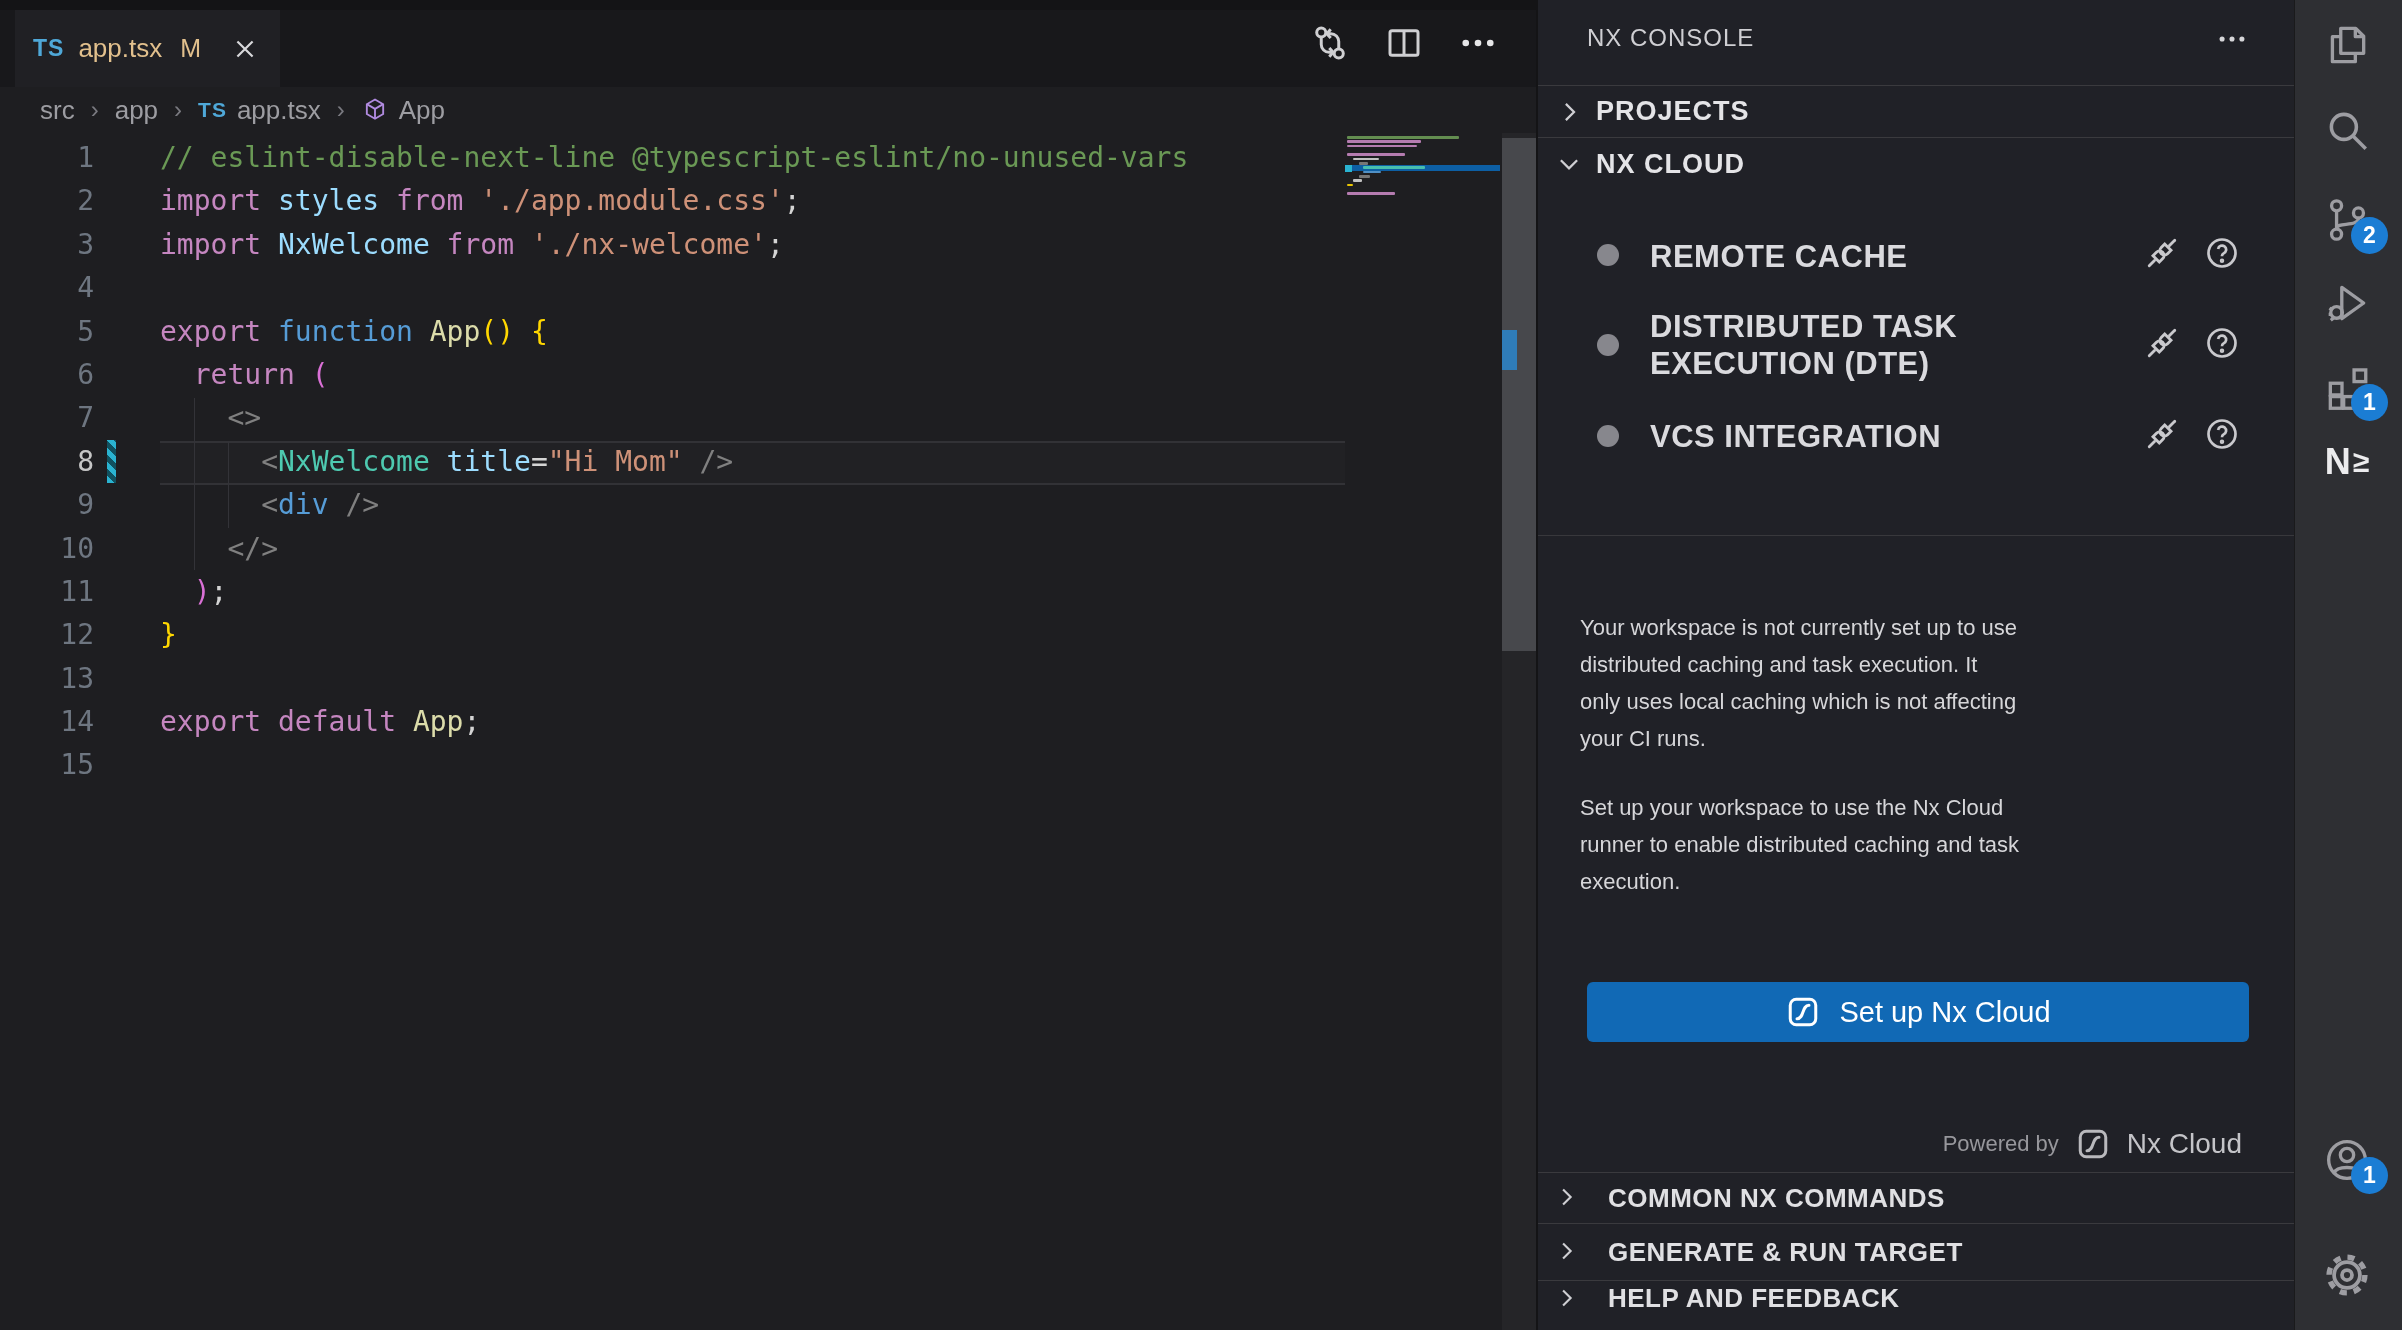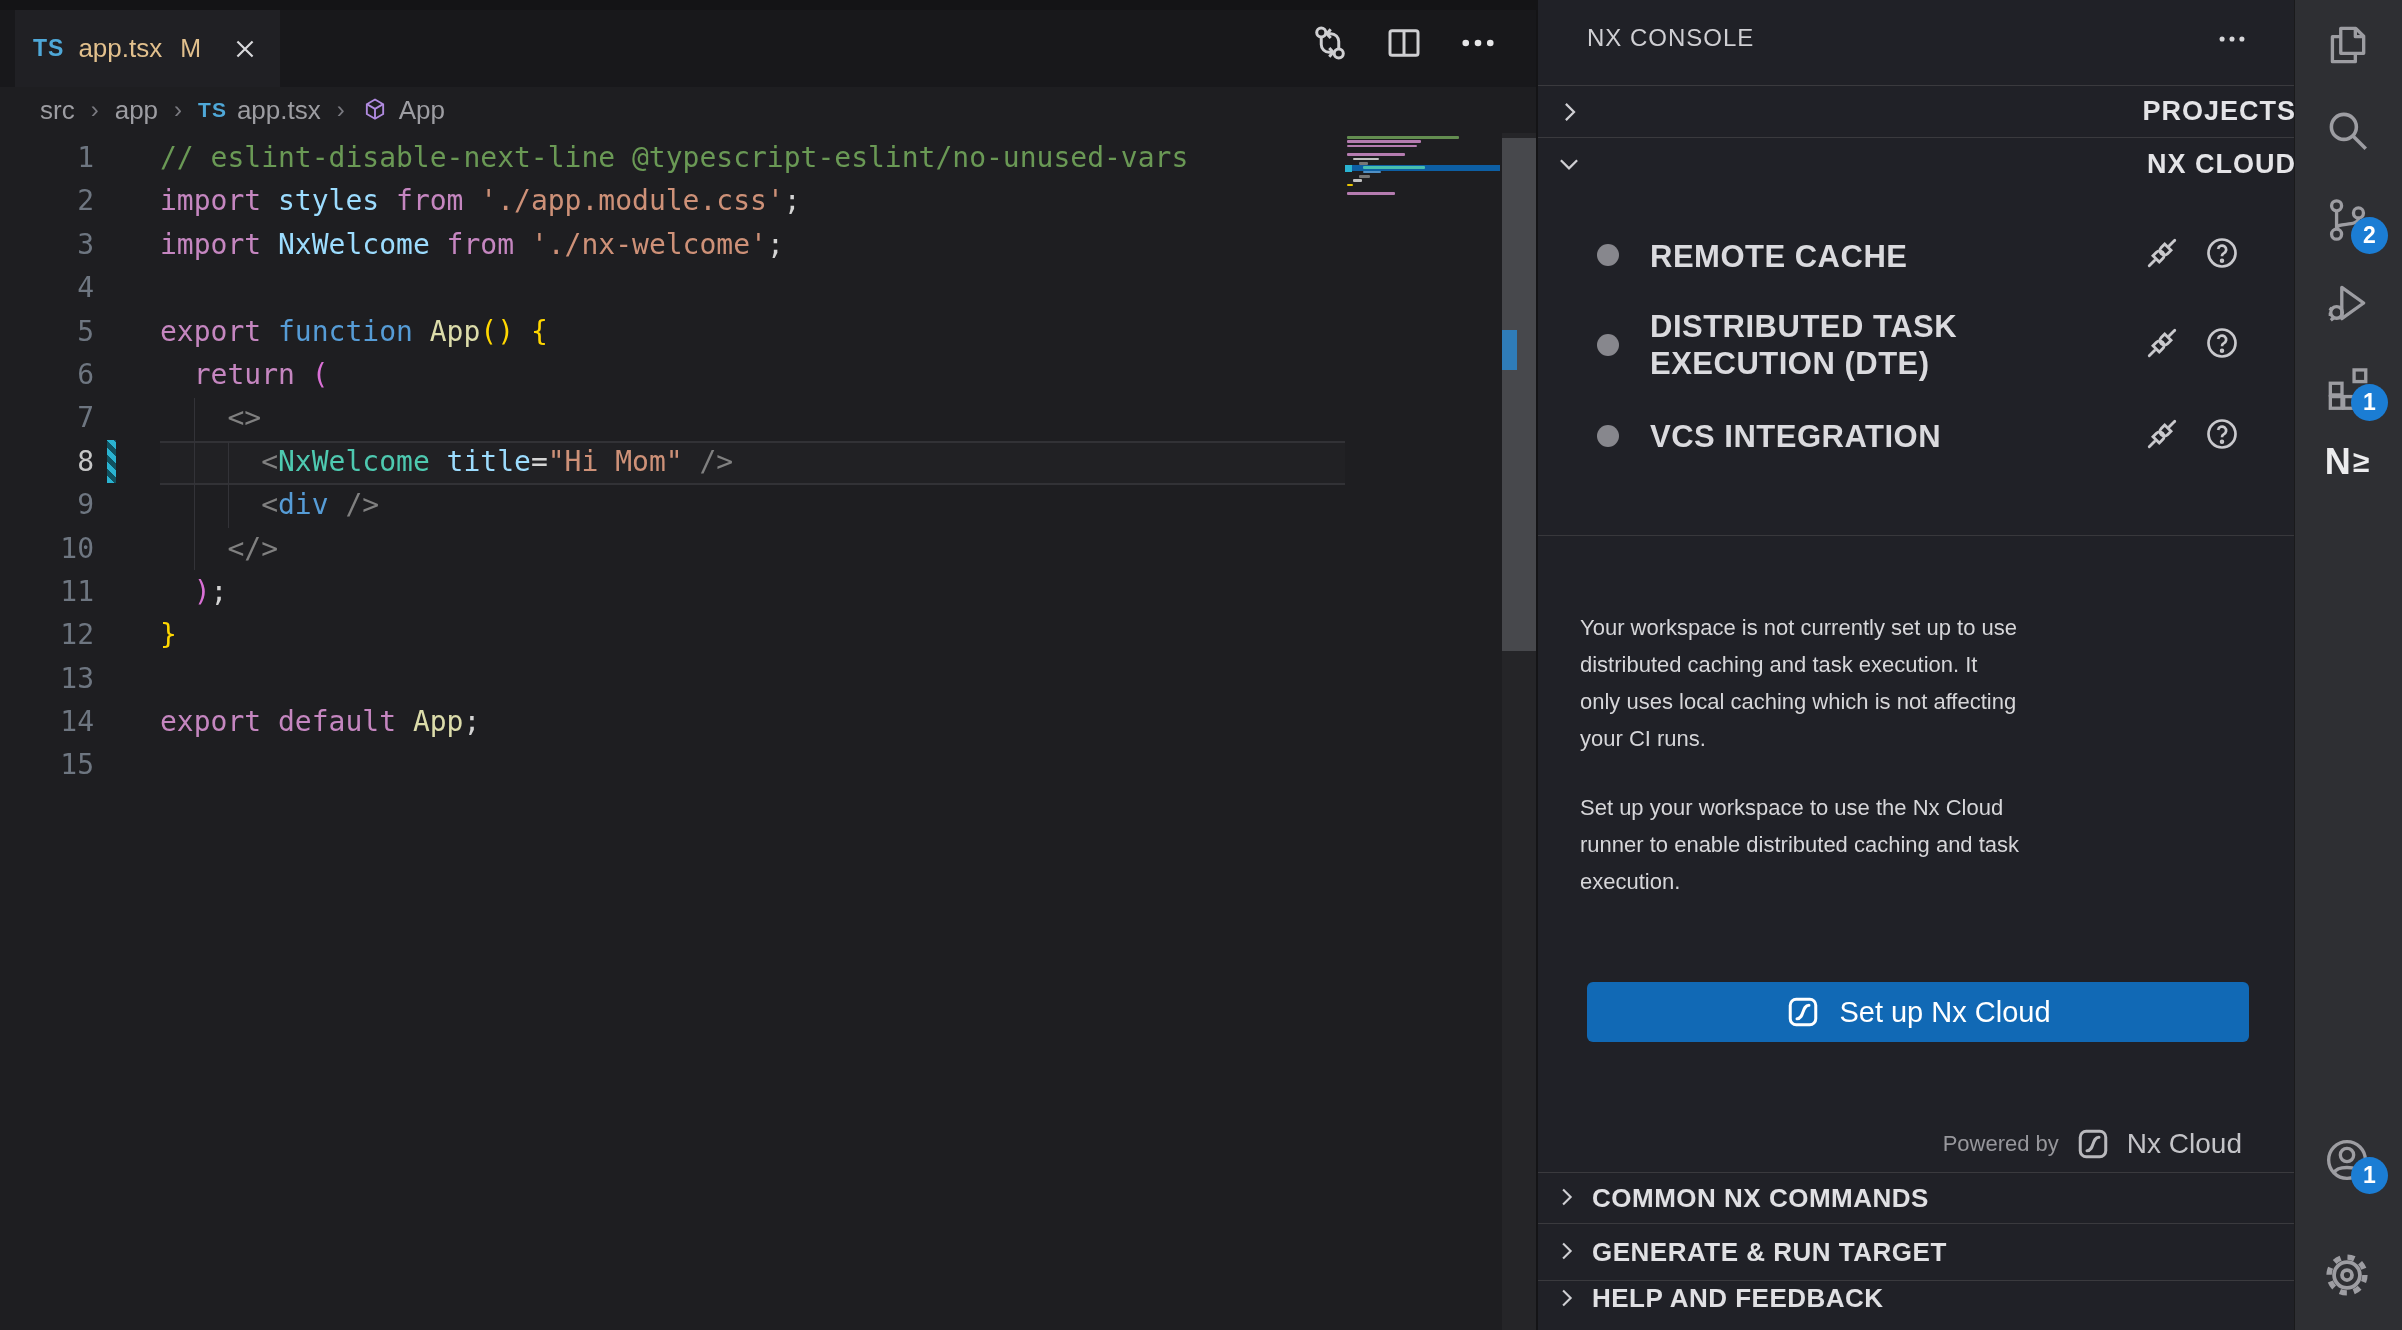--- a/index.html
+++ b/index.html
@@ -57,39 +57,39 @@
   .mm-mod { position:absolute; left:0; width:7px; height:7px; background:#2ab3d1; }
   #scroll-track { position:absolute; left:1502px; top:133px; width:34px; height:1197px; background:#252528; }
   #scroll-thumb { position:absolute; left:1502px; top:138px; width:34px; height:513px; background:#47484c; cursor:grab; }
   #ruler-mod { position:absolute; left:1502px; top:330px; width:15px; height:40px; background:#2f7cb8; }
 
   
   #panel-title { position:absolute; left:49px; top:24px; font-size:24px; color:#cfcfd3; letter-spacing:1px; }
   #panel-more { position:absolute; right:42px; top:22px; width:40px; height:34px; display:flex;
                 align-items:center; justify-content:center; cursor:pointer; }
   .sec-row { position:absolute; left:0; width:758px; display:flex; align-items:center; gap:12px;
-             padding-left:16px; border-top:1px solid #3a3a3e; cursor:pointer;justify-content:space-between; }
+             padding-left:16px; border-top:1px solid #3a3a3e; cursor:pointer; }
   .sec-label { font-size:27px; font-weight:bold; color:#e4e4e7; letter-spacing:1px; }
   .chev { width:30px; height:30px; flex:none; }
   .feat-row { position:absolute; left:0; width:758px; }
   .feat-bullet { position:absolute; left:59px; width:22px; height:22px; border-radius:50%; background:#87878d; }
   .feat-label { position:absolute; left:112px; font-size:31px; font-weight:bold; color:#dadade;
                 letter-spacing:.5px; line-height:37px; white-space:pre-line; }
   .feat-icons { position:absolute; left:606px; display:flex; gap:24px; }
   .feat-icon { width:36px; height:36px; cursor:pointer; }
   #feat-divider { position:absolute; left:0; top:535px; width:758px; height:1px; background:#38383c; }
   .panel-p { position:absolute; left:42px; width:700px; font-size:22px; line-height:37px;
              color:#d6d6d9; white-space:pre-line; }
   #setup-btn { position:absolute; left:49px; top:982px; width:662px; height:60px; background:var(--accent,#1169b5);
                border:none; border-radius:6px; color:#ffffff; font-size:29px; font-family:inherit;
                display:flex; align-items:center; justify-content:center; gap:18px; cursor:pointer; }
   #powered { position:absolute; right:52px; top:1122px; height:44px; display:flex; align-items:center; gap:16px; }
   #powered-label { font-size:22px; color:#97979c; }
   #powered-brand { font-size:28px; color:#c4c4c8; }
-  .bottom-row { position:absolute; left:0; width:758px; display:flex; align-items:center; gap:10px;
+  .bottom-row { position:absolute; left:0; width:758px; display:flex; align-items:center; gap:26px;
                 padding-left:14px; border-top:1px solid #3a3a3e; cursor:pointer; }
   .bottom-label { font-size:26px; font-weight:bold; color:#e0e0e3; letter-spacing:.5px; }
 
   
   .act-item { position:absolute; left:25px; width:54px; height:54px; display:flex; align-items:center;
               justify-content:center; cursor:pointer; color:#9d9da2; }
   .act-item.active { color:#f2f2f3; }
   .act-badge { position:absolute; right:-14px; bottom:-7px; min-width:37px; height:37px; border-radius:50%;
                background:var(--badge,#1b7dd4); color:#fff; font-size:23px; font-weight:bold;
                display:flex; align-items:center; justify-content:center; }

